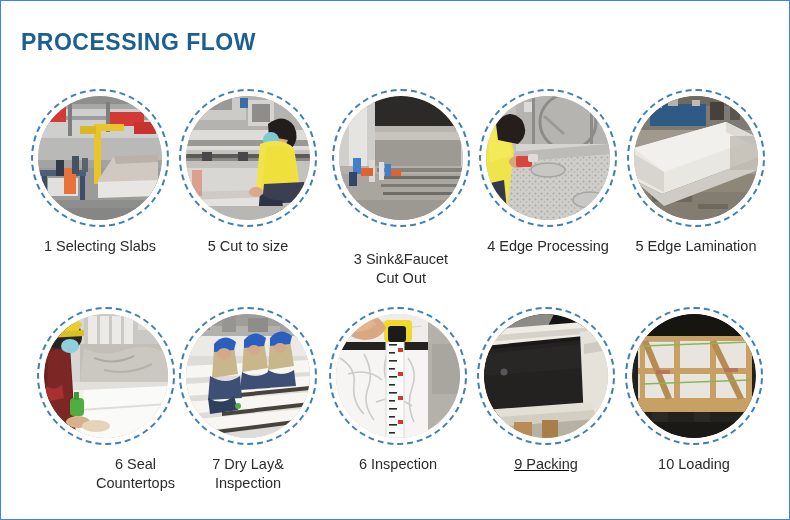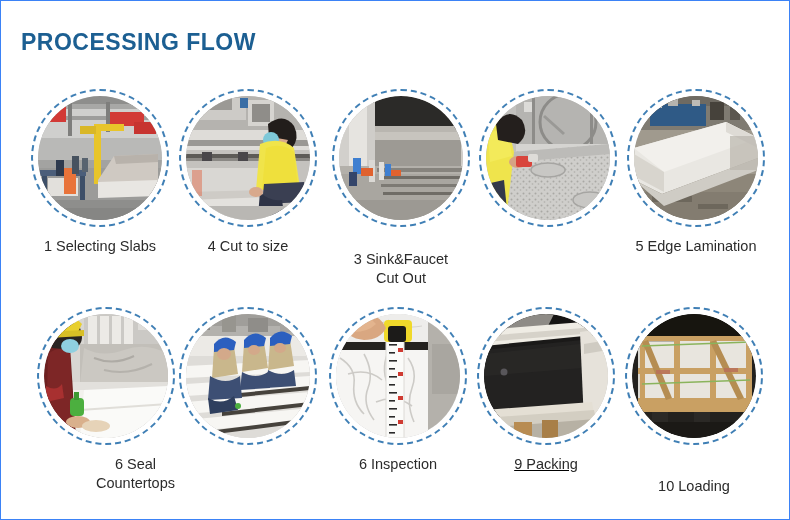--- a/index.html
+++ b/index.html
@@ -156,21 +156,21 @@
                 <path d="M74 48 q20 -8 34 4 l6 40 -44 2 Z" fill="#f0e44a"></path>
                 <path d="M80 52 q16 -6 28 4 l4 36 -36 2 Z" fill="#efe03c"></path>
                 <path d="M78 88 l40 -2 l2 20 l-44 2 Z" fill="#3a3f52"></path>
                 <path d="M74 96 q10 10 22 8 l2 14 -26 2 Z" fill="#2e3346"></path>
                 <ellipse cx="70" cy="96" rx="7" ry="5" fill="#d8a98c"></ellipse>
                 <rect x="0" y="110" width="124" height="14" fill="#b9b7b3"></rect>
               </g>
             </svg>
           </div>
         </div>
-        <div class="caption">4 Cut to size</div>
+        <div class="caption">5 Cut to size</div>
       </div>
 
       <div class="step" style="left:325px;gap:13px;">
         <div class="ring">
           <div class="photo">
             <svg viewBox="0 0 124 124" xmlns="http://www.w3.org/2000/svg">
               <defs>
                   <clipPath id="c3">
                     <circle cx="62" cy="62" r="62"></circle>
                   </clipPath>
@@ -237,20 +237,21 @@
                 <path d="M2 40 q12 -12 20 -2 l4 22 -22 6 Z" fill="#f3ea5a"></path>
                 <path d="M10 28 q12 -18 26 -4 q8 14 -4 24 l-20 -4 Z" fill="#241f1d"></path>
                 <path d="M0 88 L18 84 L22 124 L0 124 Z" fill="#33384a"></path>
                 <ellipse cx="32" cy="66" rx="9" ry="6" fill="#d6a383"></ellipse>
                 <rect x="30" y="60" width="16" height="11" rx="2" fill="#d8453c"></rect>
                 <rect x="42" y="58" width="10" height="8" rx="2" fill="#dedcd8"></rect>
               </g>
             </svg>
           </div>
         </div>
+        <div class="caption cap-wide">4 Edge Processing</div>
       </div>
 
       <div class="step" style="left:620px;justify-content:center;">
         <div class="ring">
           <div class="photo">
             <svg viewBox="0 0 124 124" xmlns="http://www.w3.org/2000/svg">
               <defs>
                   <clipPath id="c5">
                     <circle cx="62" cy="62" r="62"></circle>
                   </clipPath>
@@ -371,20 +372,22 @@
                 <path d="M56 58 q14 8 26 0 l2 16 -30 2 Z" fill="#3d4f74"></path>
                 <path d="M84 28 q10 -10 20 -2 l4 26 -26 4 Z" fill="#c9b78c"></path>
                 <path d="M84 24 q10 -12 22 -2 l-2 8 -20 2 Z" fill="#2b5fbf"></path>
                 <ellipse cx="94" cy="34" rx="6" ry="5" fill="#d3a98a"></ellipse>
                 <path d="M82 56 q14 8 26 0 l2 16 -30 2 Z" fill="#3d4f74"></path>
                 <circle cx="52" cy="92" r="3" fill="#4caf3f"></circle>
               </g>
             </svg>
           </div>
         </div>
+        <div class="caption">7 Dry Lay&amp;
+Inspection</div>
       </div>
 
       <div class="step" style="left:322px;">
         <div class="ring">
           <div class="photo">
             <svg viewBox="0 0 124 124" xmlns="http://www.w3.org/2000/svg">
               <defs>
                   <clipPath id="c8">
                     <circle cx="62" cy="62" r="62"></circle>
                   </clipPath>
@@ -466,21 +469,21 @@
                 <path d="M0 114 L124 104 L124 124 L0 124 Z" fill="#b7b1a4"></path>
                 <rect x="30" y="108" width="18" height="16" fill="#b88c52"></rect>
                 <rect x="58" y="106" width="16" height="18" fill="#a87f48"></rect>
               </g>
             </svg>
           </div>
         </div>
         <div class="caption">9 Packing</div>
       </div>
 
-      <div class="step" style="left:618px;gap:22px;">
+      <div class="step" style="left:618px;">
         <div class="ring">
           <div class="photo">
             <svg viewBox="0 0 124 124" xmlns="http://www.w3.org/2000/svg">
               <defs>
                   <clipPath id="c10">
                     <circle cx="62" cy="62" r="62"></circle>
                   </clipPath>
                 </defs>
               <g clip-path="url(#c10)">
                 <rect width="124" height="124" fill="#23211e"></rect>

